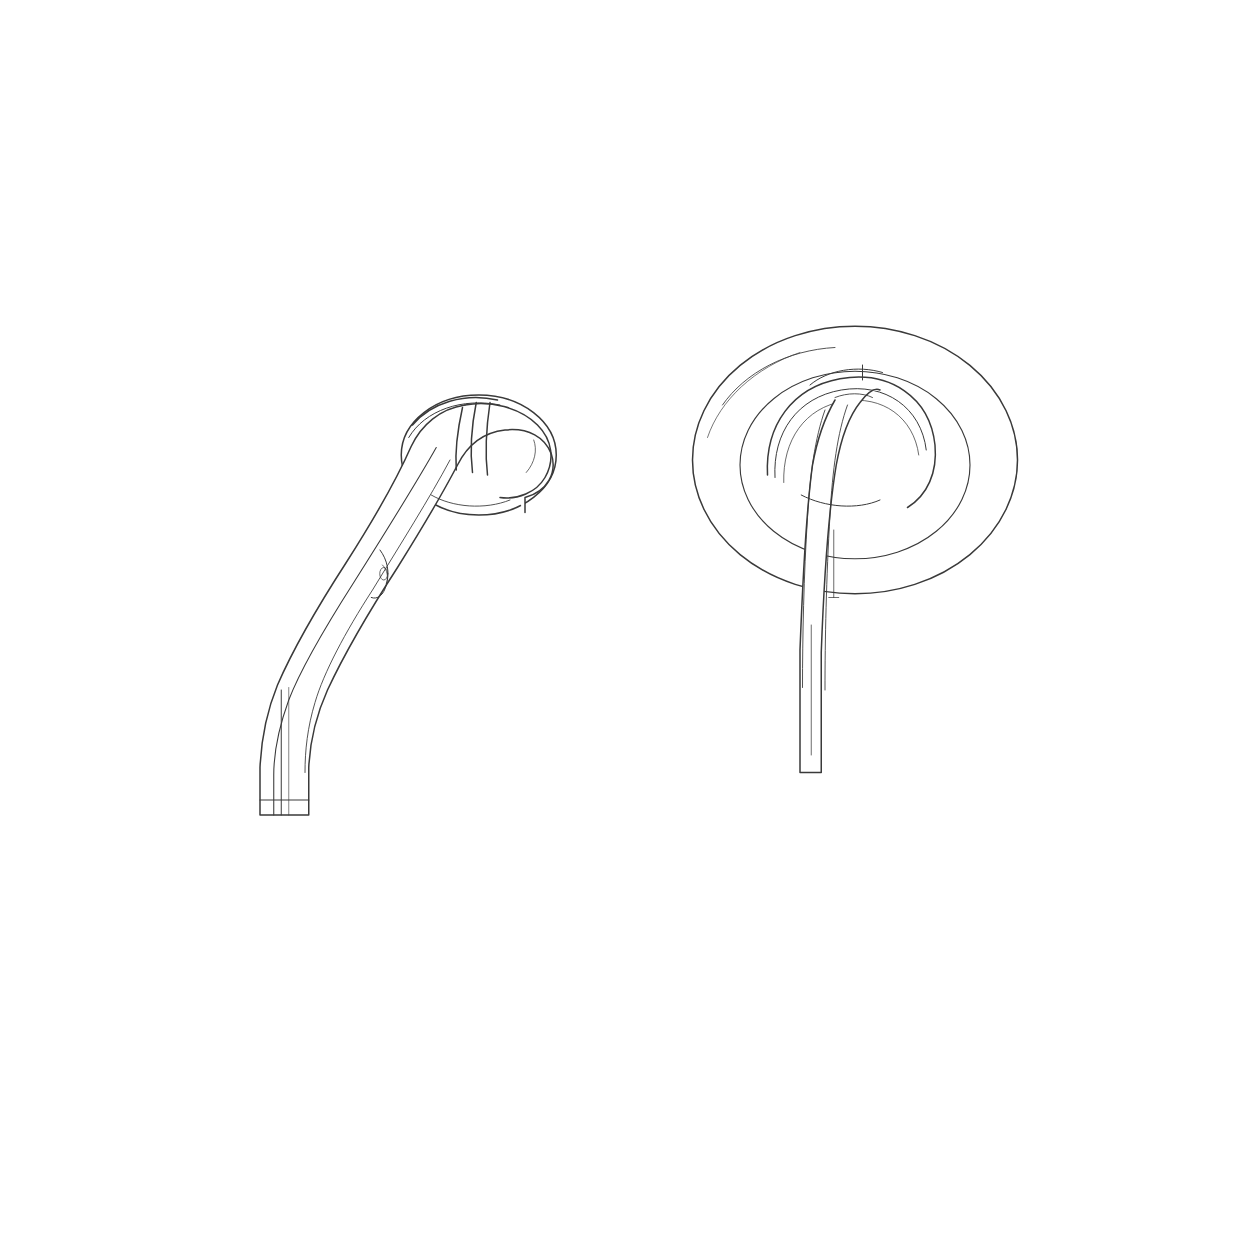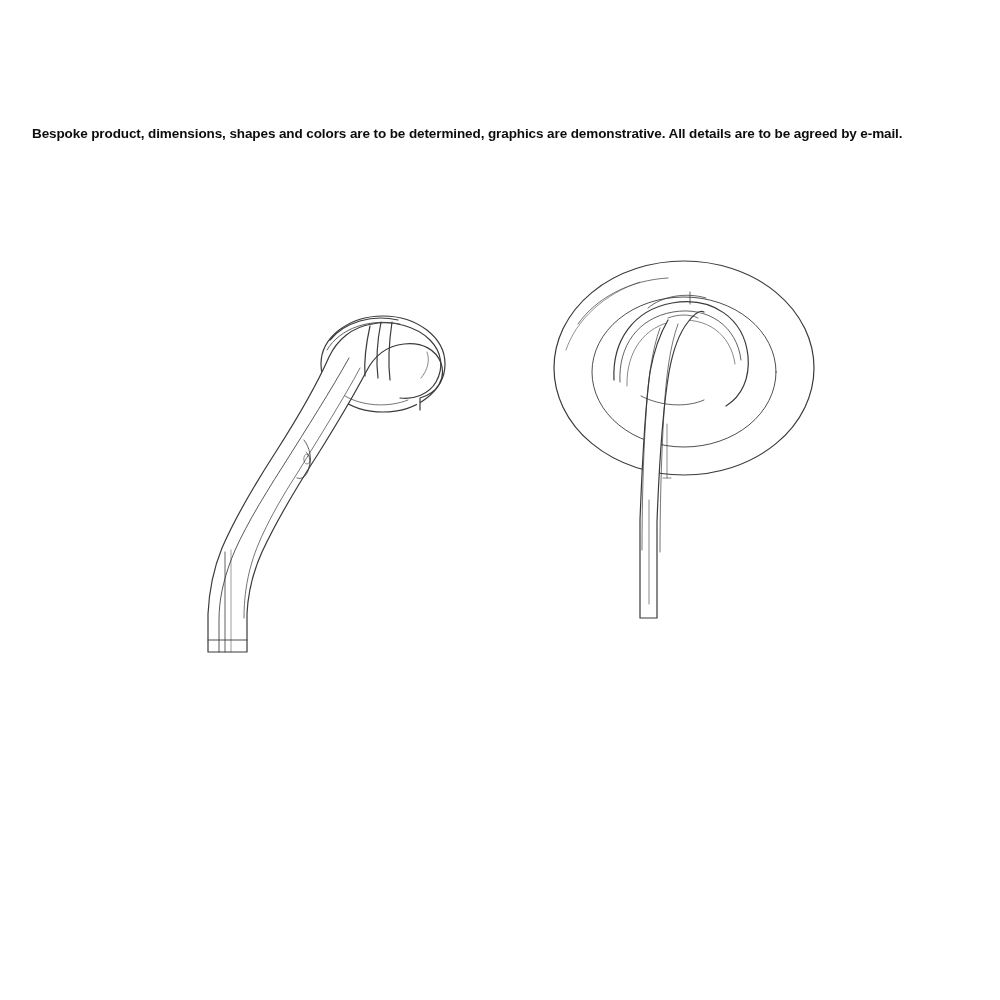--- a/index.html
+++ b/index.html
@@ -41,21 +41,20 @@
   }
   .illustration svg {
     display: block;
   }
 </style>
 </head>
 <body>
 
 <div class="page">
 
-  <p class="disclaimer">Bespoke product, dimensions, shapes and colors are to be determined, graphics are demonstrative. All details are to be agreed by e-mail.</p>
 
   <div class="illustration">
     <svg width="1000" height="560" viewBox="0 0 1000 560" xmlns="http://www.w3.org/2000/svg">
       <g fill="none" stroke="#3a3a3a" stroke-width="1.2" stroke-linecap="round" stroke-linejoin="round">
 
         <g>
 
           <ellipse cx="383" cy="164" rx="62" ry="48" fill="#ffffff"></ellipse>
 
           <path d="M330 140 C345 122 372 114 398 120"></path>

